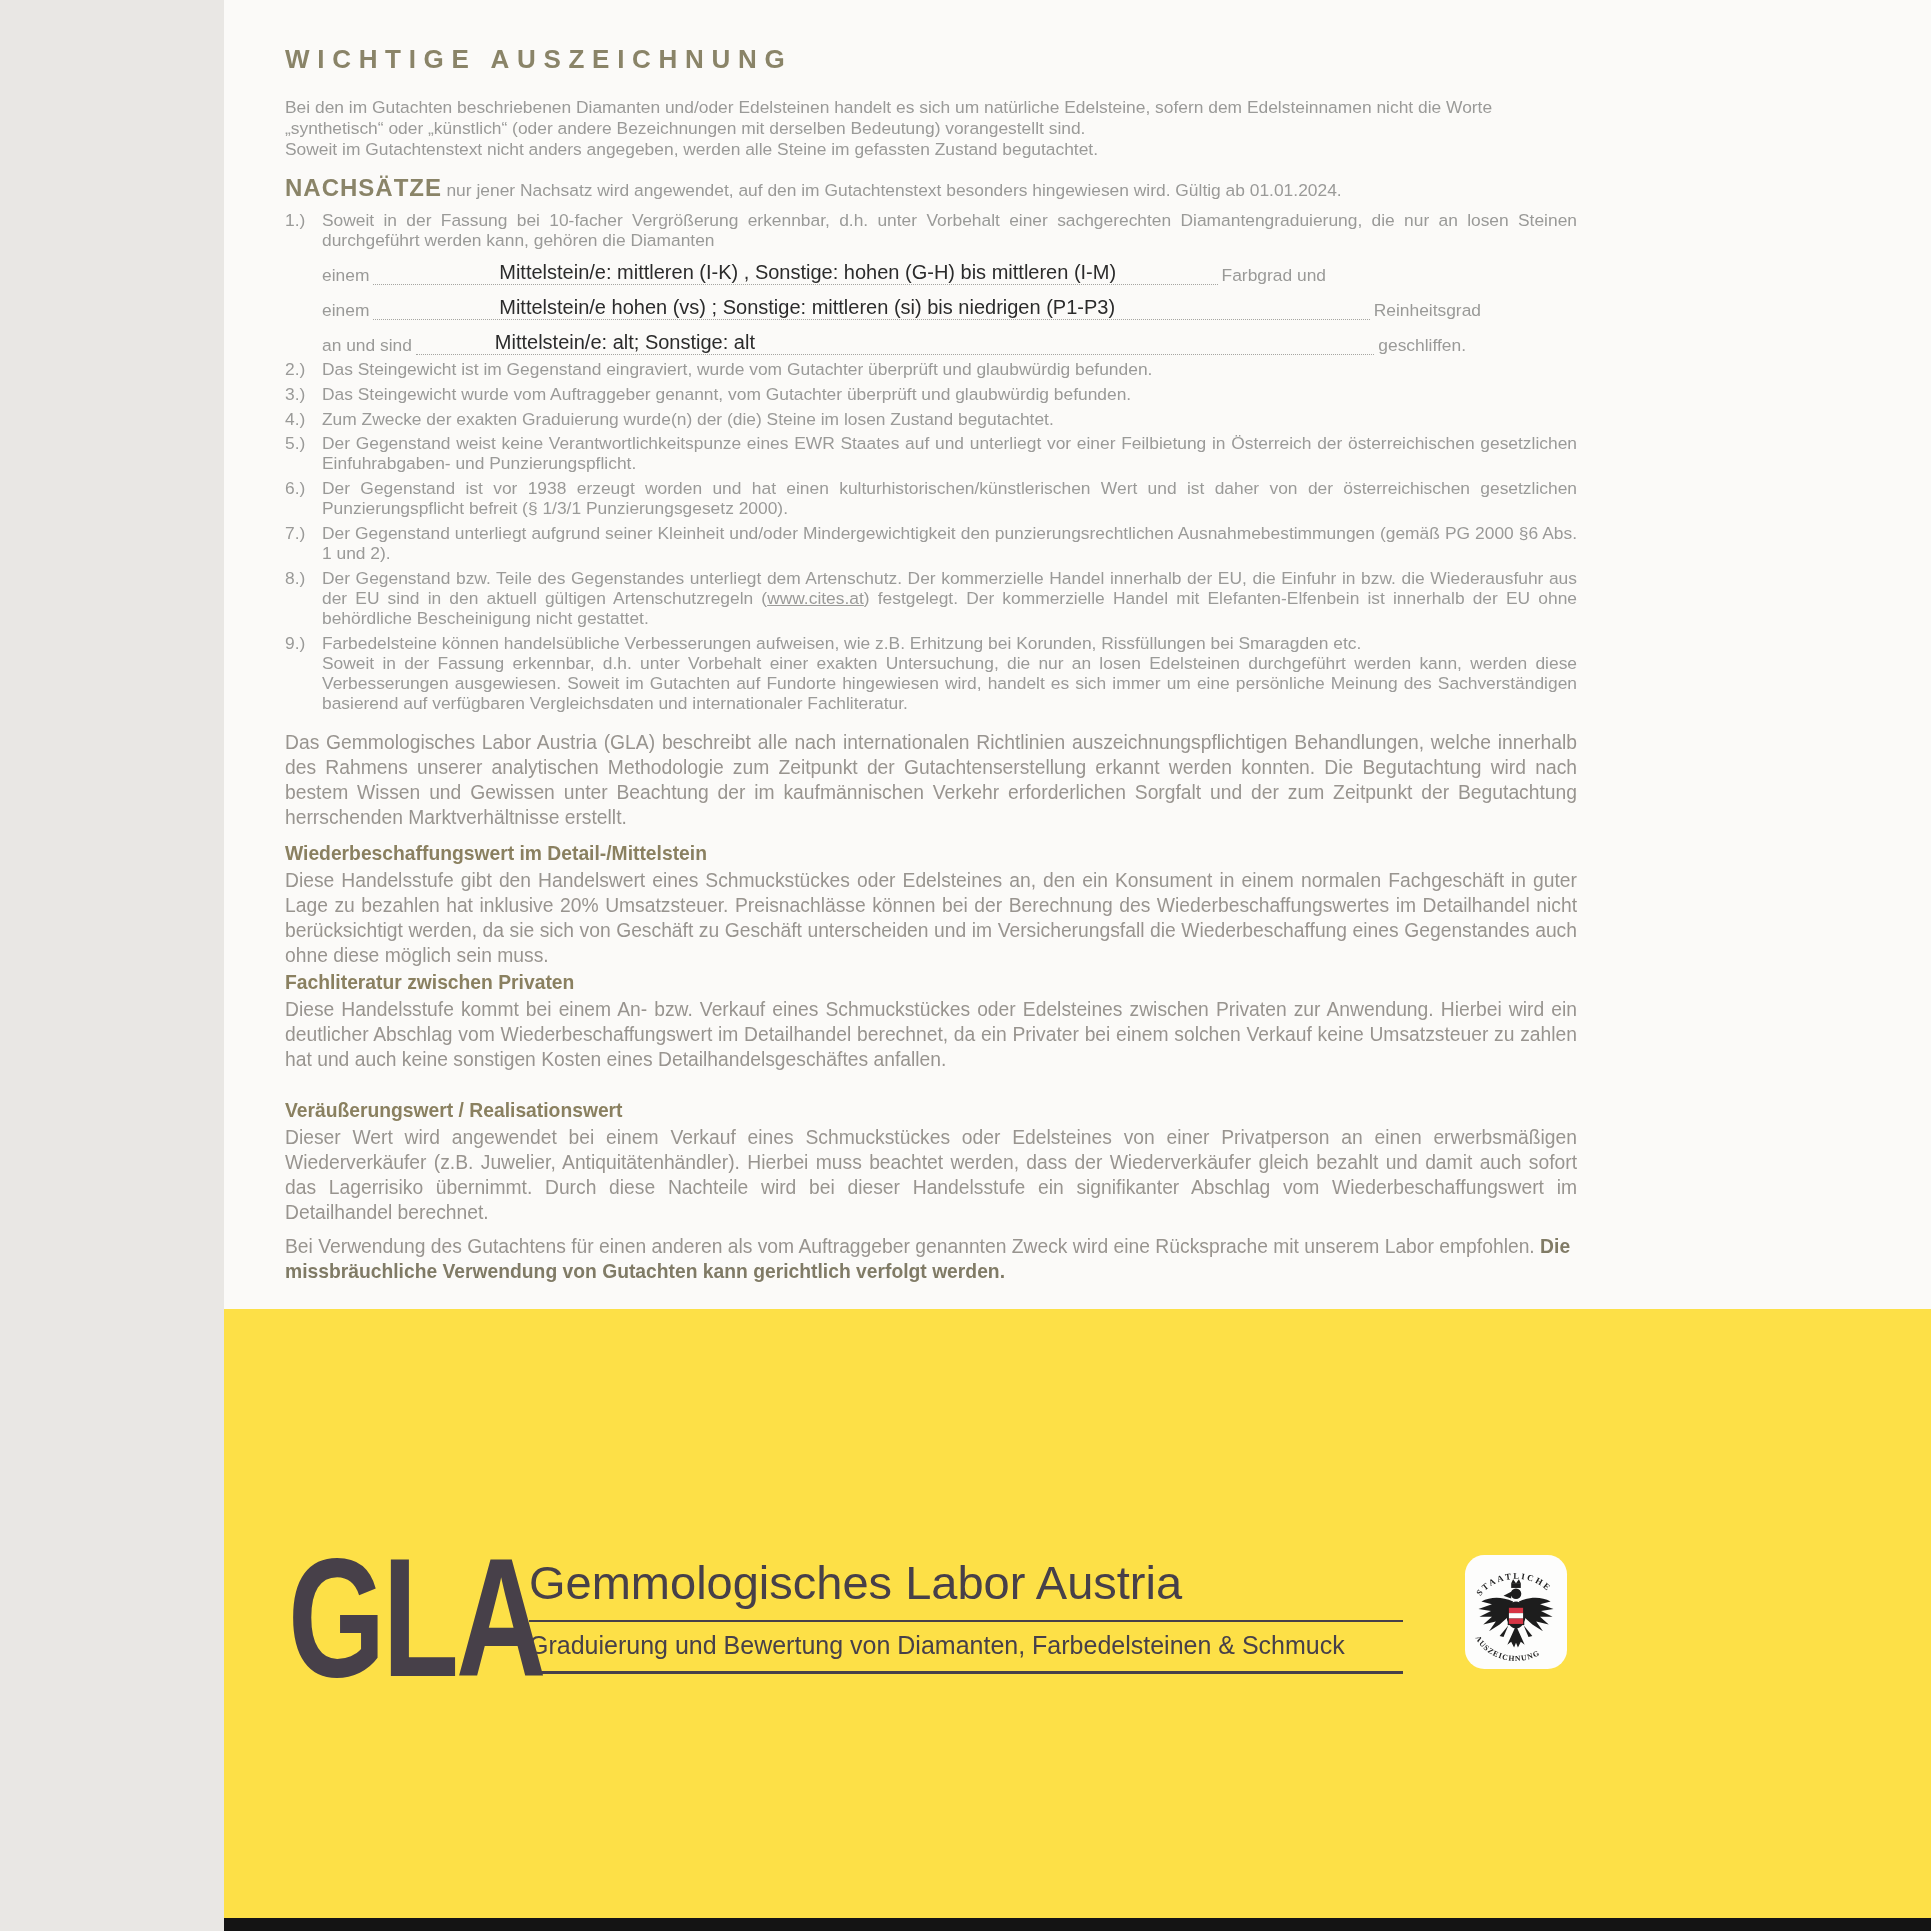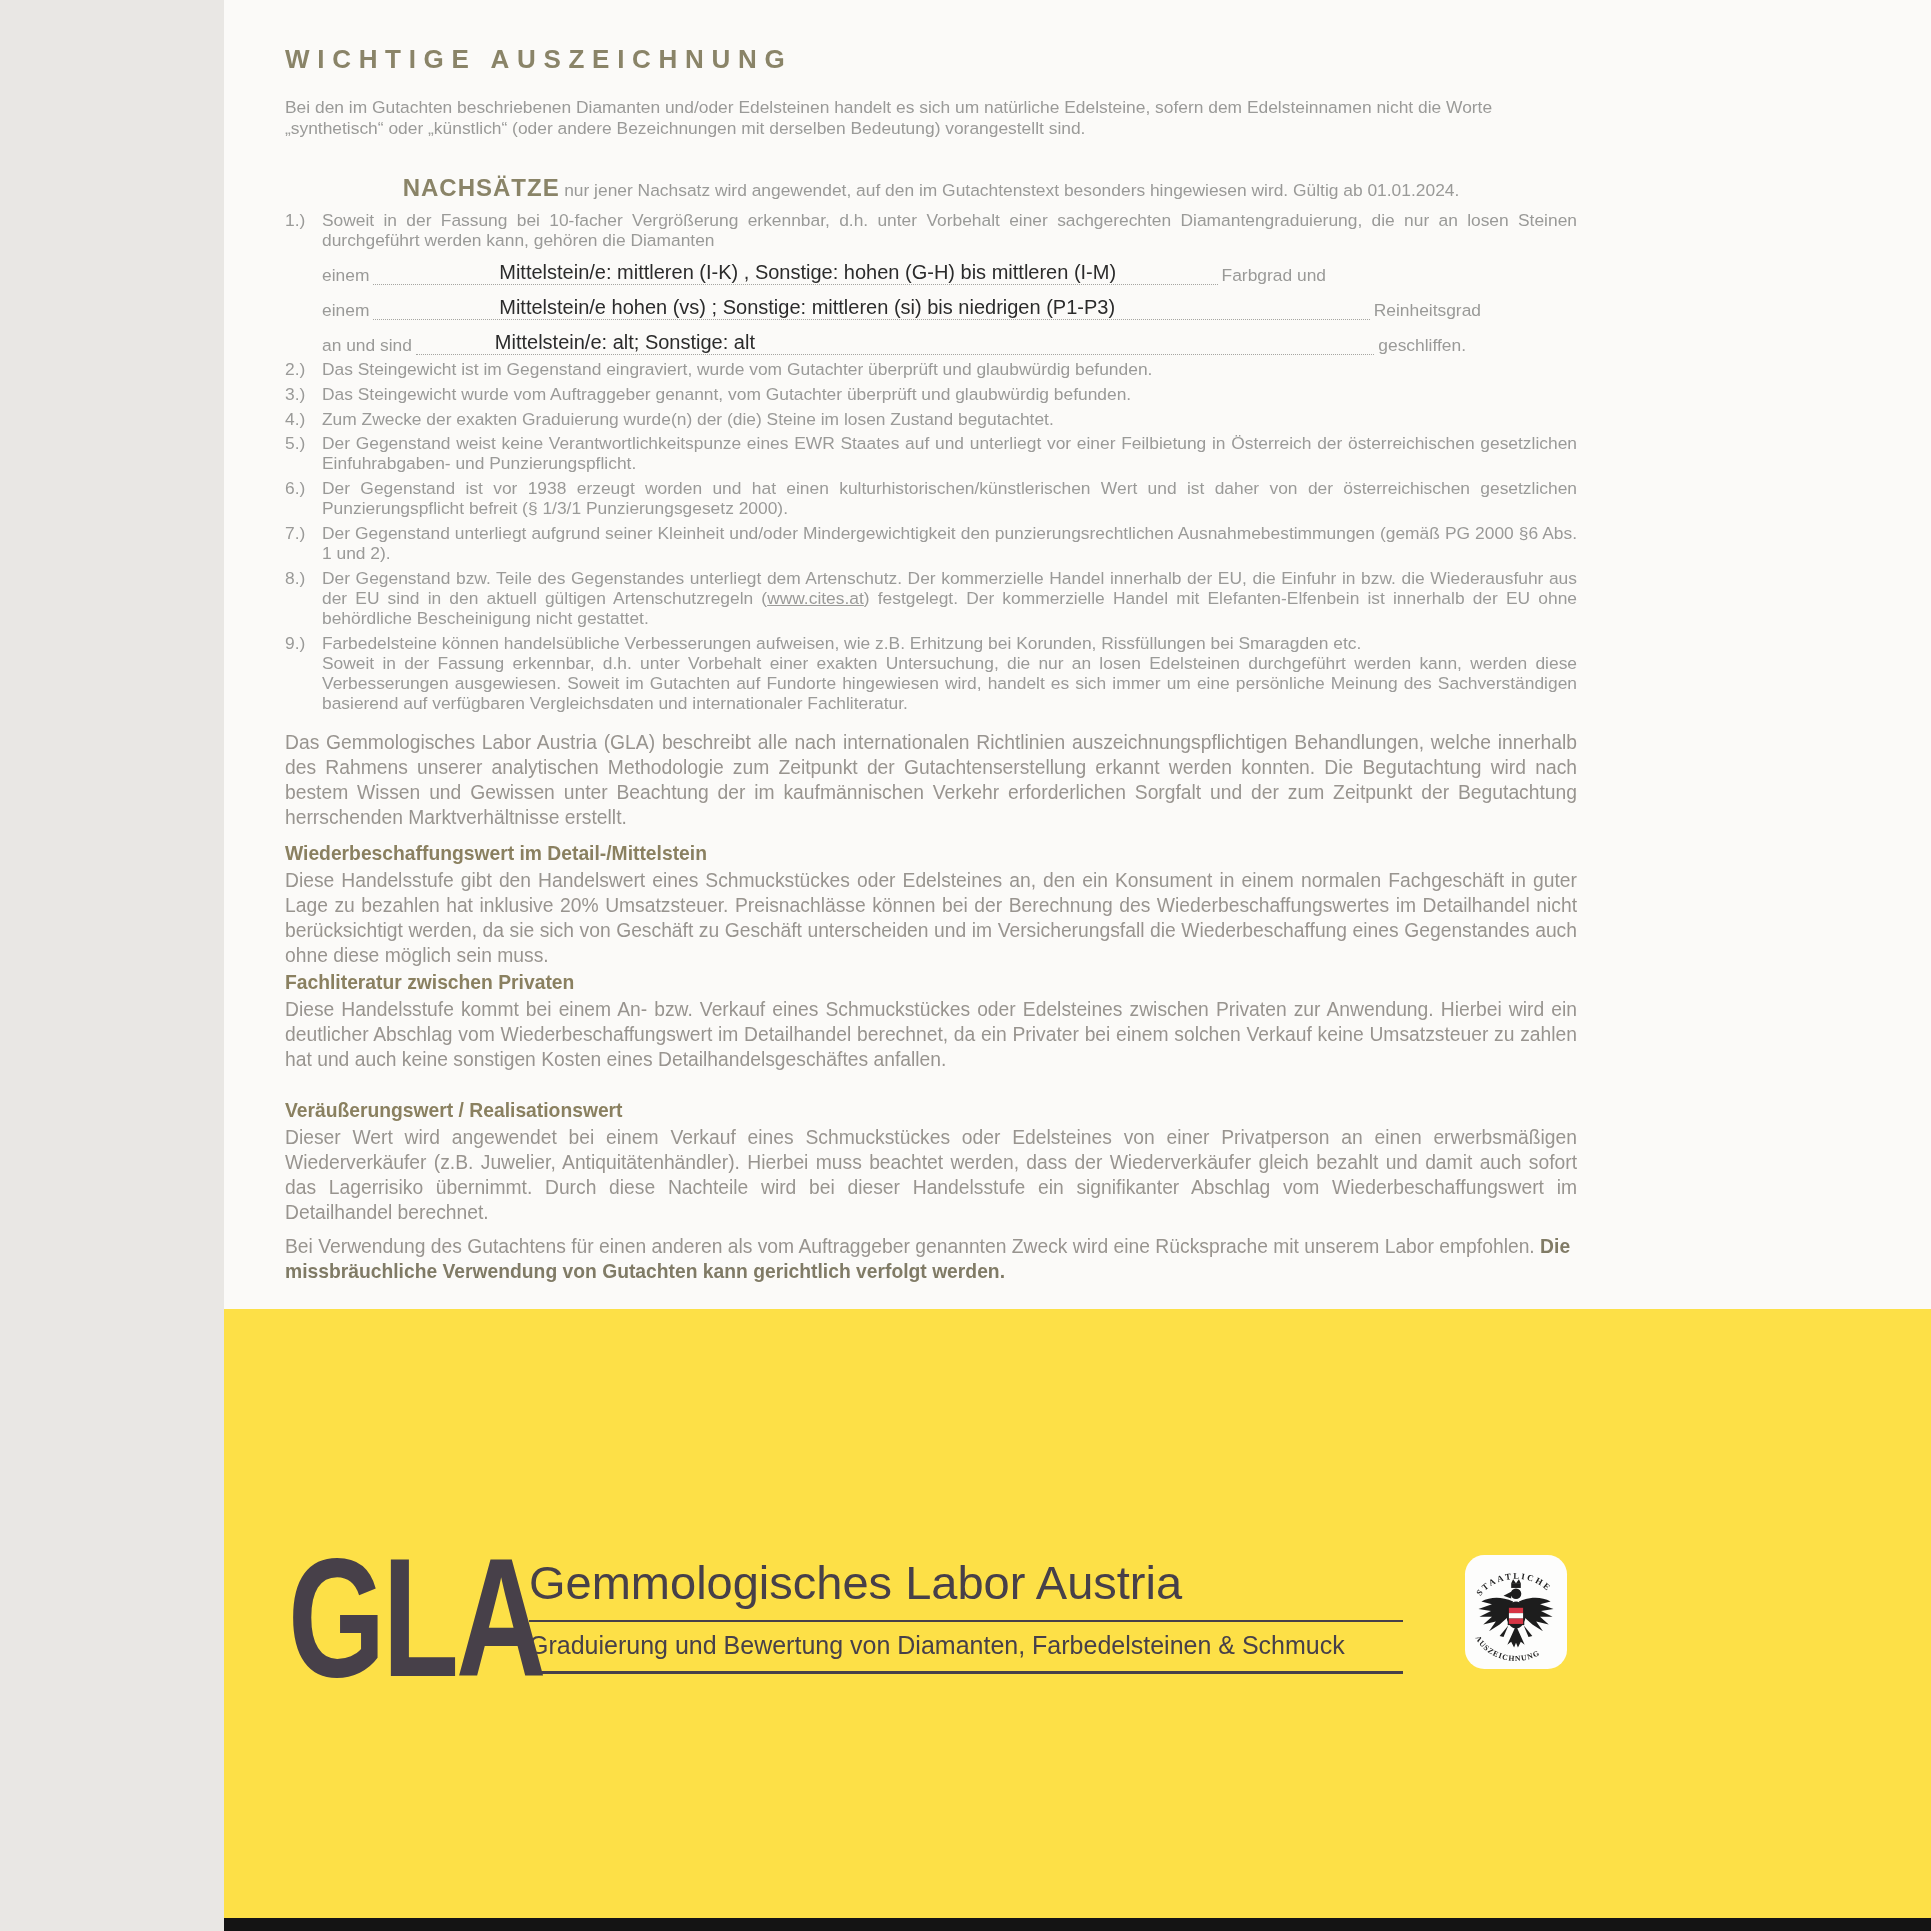--- a/index.html
+++ b/index.html
@@ -9,21 +9,21 @@
     font-family:"Liberation Sans", sans-serif;
     overflow:hidden;
   }
   .paper{position:absolute;left:224px;top:0;width:1707px;height:1309px;background:#fbfaf8;}
   .blk{position:absolute;left:285px;width:1292px;}
   
   .doc-title{font-size:26px;font-weight:bold;letter-spacing:7.7px;color:#8a8468;margin:0;}
   
   .intro p{margin:0;font-size:17.4px;line-height:21px;color:#9a9a98;}
   
-  .nach{margin:0;text-align:center;}
+  .nach{margin:0;}
   .nach b{font-size:24px;letter-spacing:1px;color:#8a8468;}
   .nach span{font-size:17.4px;color:#9a9a98;}
   
   .clauses{list-style:none;margin:0;padding:0;}
   .clauses li{position:relative;padding-left:37px;margin-bottom:4.8px;font-size:17.4px;line-height:20px;color:#9a9a98;text-align:justify;}
   .clauses .num{position:absolute;left:0;top:0;}
   .cites{text-decoration:underline;}
   
   .fill-row{display:flex;align-items:flex-end;height:35px;}
   .fill-row .fl,.fill-row .fr{font-size:17.4px;color:#9a9a98;white-space:nowrap;line-height:19.3px;}
@@ -48,20 +48,21 @@
 </style>
 </head>
 <body>
 
 <div class="paper"></div>
 
 <h1 class="blk doc-title" style="top:44px;">WICHTIGE AUSZEICHNUNG</h1>
 
 <div class="blk intro" style="top:97px;">
   <p>Bei den im Gutachten beschriebenen Diamanten und/oder Edelsteinen handelt es sich um natürliche Edelsteine, sofern dem Edelsteinnamen nicht die Worte „synthetisch“ oder „künstlich“ (oder andere Bezeichnungen mit derselben Bedeutung) vorangestellt sind.</p>
+  <p>Soweit im Gutachtenstext nicht anders angegeben, werden alle Steine im gefassten Zustand begutachtet.</p>
 </div>
 
 <p class="blk nach" style="top:174px;">
   <b>NACHSÄTZE</b>
   <span>nur jener Nachsatz wird angewendet, auf den im Gutachtenstext besonders hingewiesen wird. Gültig ab 01.01.2024.</span>
 </p>
 
 <ol class="blk clauses" style="top:210px;">
   <li>
     <span class="num">1.)</span>

